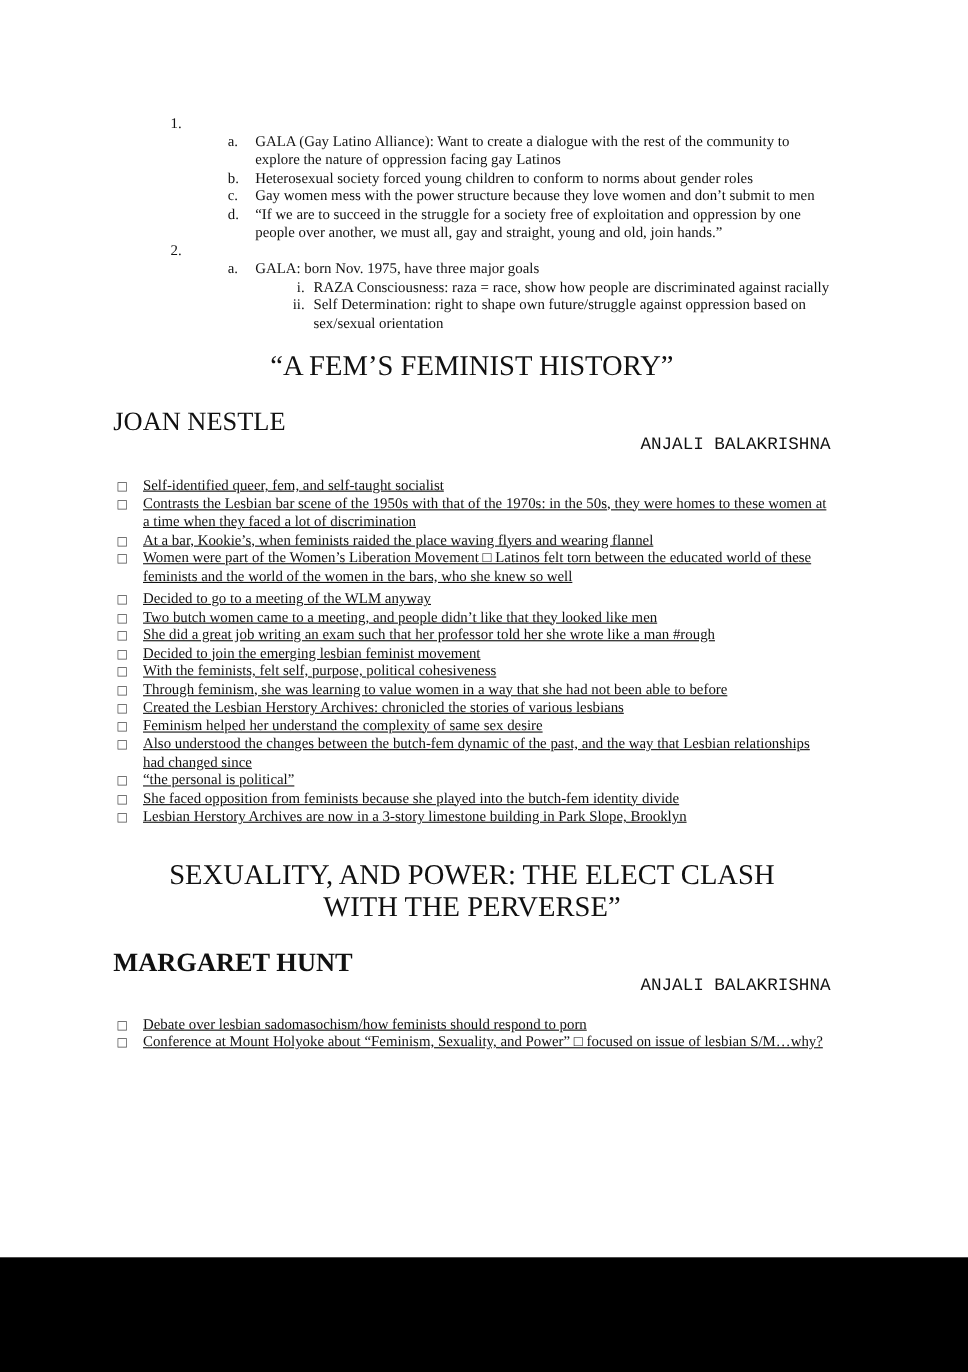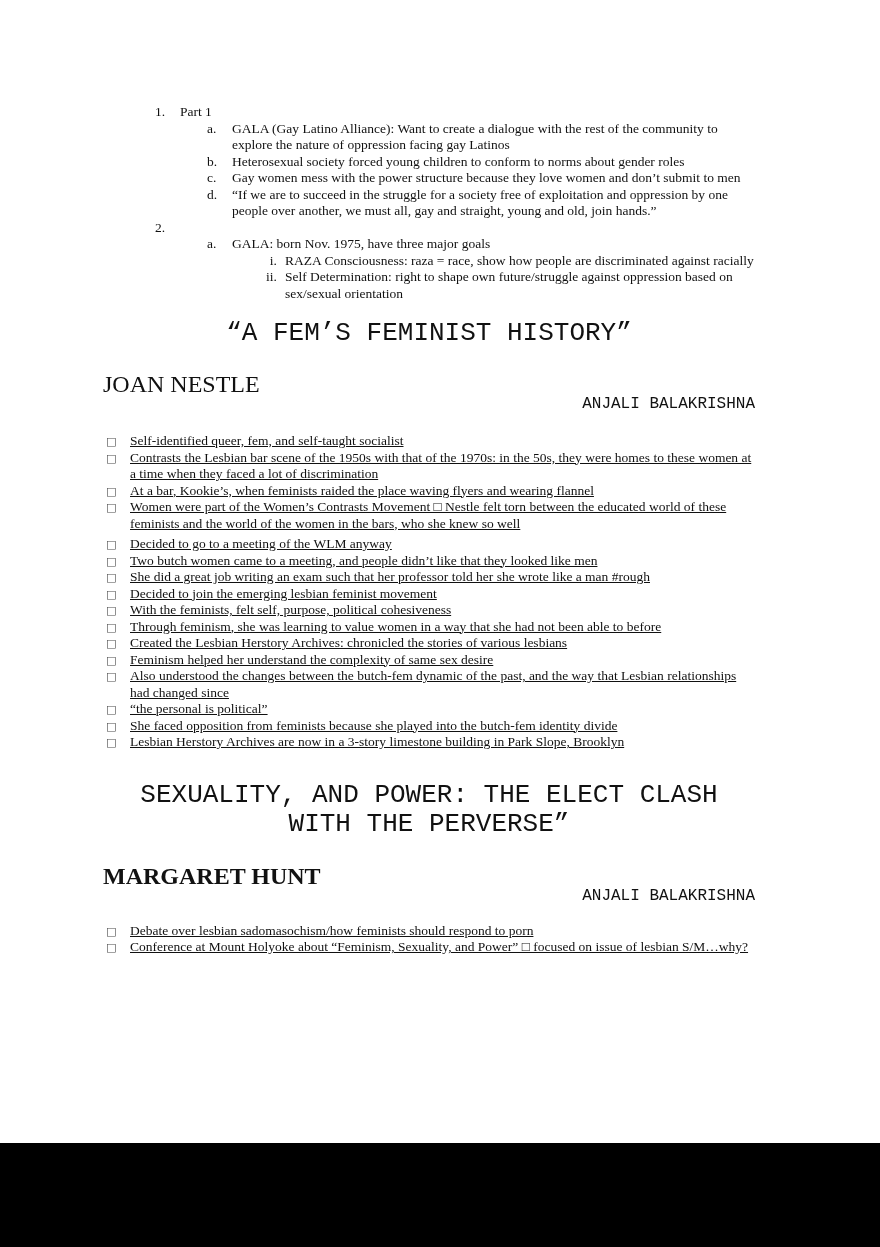--- a/index.html
+++ b/index.html
@@ -32,21 +32,20 @@
   .o-row.l3 .marker { width: 44px; text-align: right; padding-right: 8px; box-sizing: content-box; }
   .o-row .otext { flex: 1 1 auto; }
 
   
   .sec-title {
     text-align: center;
     font-size: 26px;
     line-height: 29px;
     font-weight: normal;
     margin: 0;
-    font-family: Liberation Mono, monospace;
   }
   .sec-title.first { margin-top: 16px; line-height: 30px; }
   .sec-title.second { margin-top: 30px; }
   .author {
     text-align: left;
     font-size: 24px;
     line-height: 20px;
     margin-top: 26px;
   }
   .author.m2 { margin-top: 27px; font-weight: bold; }
@@ -81,21 +80,20 @@
 </style>
 </head>
 <body>
 
 <div class="page">
   <div class="content">
 
     <div class="outline">
       <div class="o-row l1">
         <span class="marker">1.</span>
-        <span class="otext">Part 1</span>
       </div>
       <div class="o-row l2">
         <span class="marker">a.</span>
         <span class="otext">GALA (Gay Latino Alliance): Want to create a dialogue with the rest of the community to explore the nature of oppression facing gay Latinos</span>
       </div>
       <div class="o-row l2">
         <span class="marker">b.</span>
         <span class="otext">Heterosexual society forced young children to conform to norms about gender roles</span>
       </div>
       <div class="o-row l2">
@@ -135,21 +133,21 @@
       <div class="b-row">
         <span class="b-glyph">□</span>
         <span class="b-text">Contrasts the Lesbian bar scene of the 1950s with that of the 1970s: in the 50s, they were homes to these women at a time when they faced a lot of discrimination</span>
       </div>
       <div class="b-row">
         <span class="b-glyph">□</span>
         <span class="b-text">At a bar, Kookie’s, when feminists raided the place waving flyers and wearing flannel</span>
       </div>
       <div class="b-row gap-after">
         <span class="b-glyph">□</span>
-        <span class="b-text">Women were part of the Women’s Contrasts Movement □ Nestle felt torn between the educated world of these feminists and the world of the women in the bars, who she knew so well</span>
+        <span class="b-text">Women were part of the Women’s Liberation Movement □ Latinos felt torn between the educated world of these feminists and the world of the women in the bars, who she knew so well</span>
       </div>
       <div class="b-row">
         <span class="b-glyph">□</span>
         <span class="b-text">Decided to go to a meeting of the WLM anyway</span>
       </div>
       <div class="b-row">
         <span class="b-glyph">□</span>
         <span class="b-text">Two butch women came to a meeting, and people didn’t like that they looked like men</span>
       </div>
       <div class="b-row">

